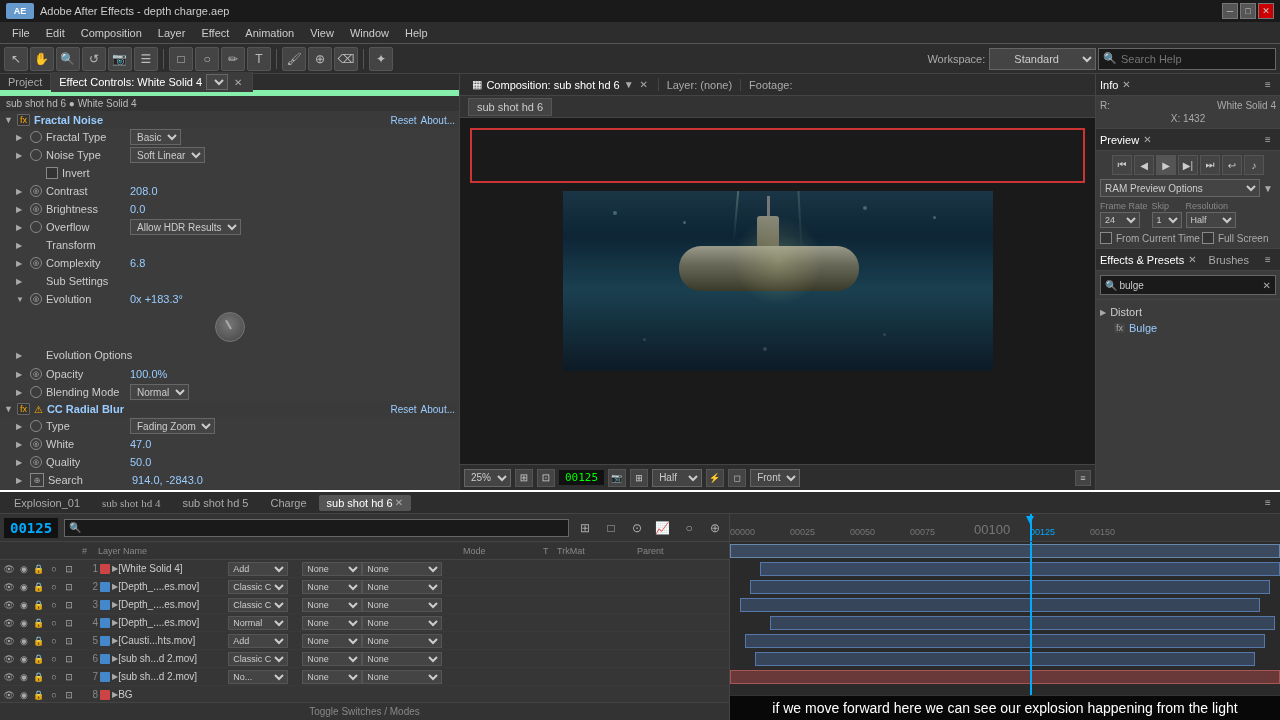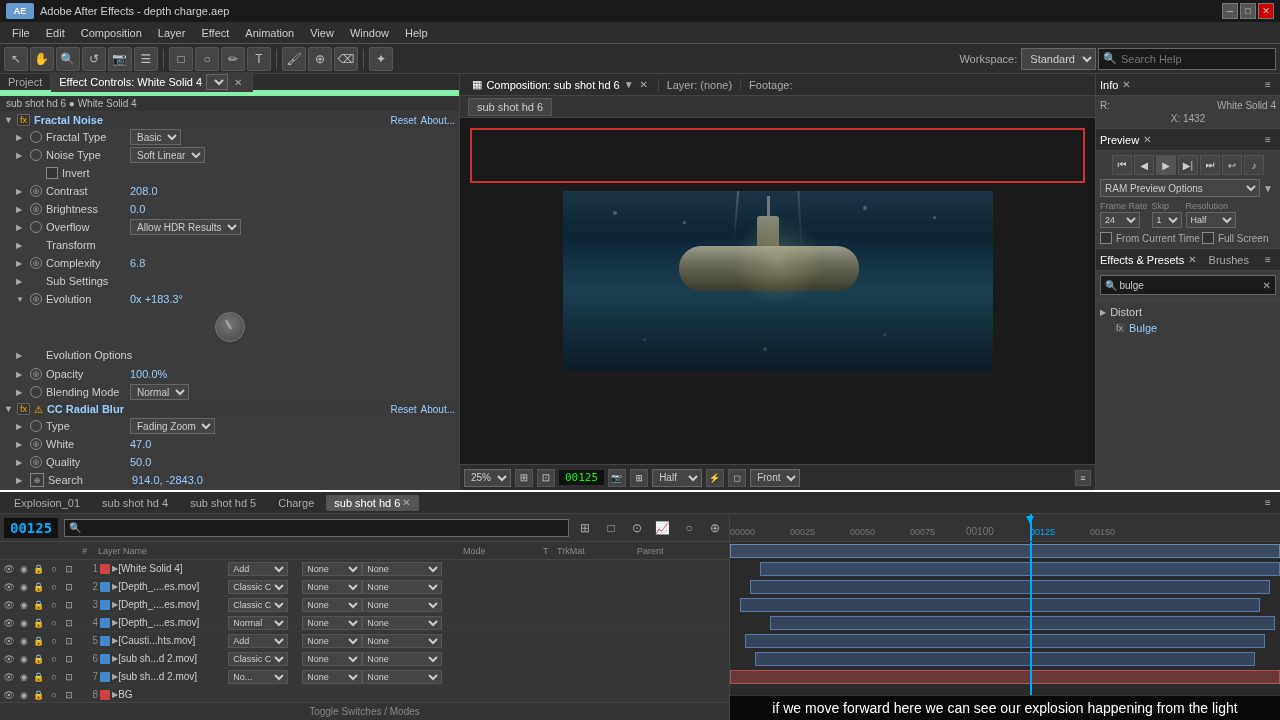--- a/index.html
+++ b/index.html
@@ -17,21 +17,21 @@
     .menu-bar { display: flex; align-items: center; background: #2d2d2d; height: 22px; padding: 0 4px; border-bottom: 1px solid #555; }
     .menu-item { padding: 2px 8px; cursor: pointer; font-size: 11px; color: #ccc; }
 
     
     .toolbar { display: flex; align-items: center; background: #2d2d2d; height: 30px; padding: 0 4px; gap: 2px; border-bottom: 1px solid #444; }
     .tool-btn { width: 24px; height: 24px; background: #444; border: 1px solid #555; display: flex; align-items: center; justify-content: center; cursor: pointer; font-size: 12px; color: #bbb; border-radius: 2px; }
     .tool-sep { width: 1px; height: 20px; background: #555; margin: 0 3px; }
     .tool-spacer { flex: 1; }
     .workspace-area { display: flex; align-items: center; gap: 4px; }
     .workspace-label { color: #aaa; font-size: 11px; }
-    .workspace-select { background: #444; border: 1px solid #666; color: #ccc; padding: 2px 4px; font-size: 11px; height: 22px; }
+    .workspace-select { background: #444; border: 1px solid #666; color: #ccc; padding: 2px 20px; font-size: 11px; height: 22px; }
     .search-box { display: flex; align-items: center; background: #1a1a1a; border: 1px solid #666; height: 22px; padding: 0 4px; gap: 4px; }
     .search-input { background: transparent; border: none; color: #ccc; font-size: 11px; width: 150px; outline: none; }
     .effects-panel-tab { padding: 2px 8px; font-size: 11px; color: #aaa; cursor: pointer; border-right: 1px solid #444; }
     .effects-panel-tab.active { color: #fff; background: #3c3c3c; }
     .close-btn { width: 12px; height: 12px; display: flex; align-items: center; justify-content: center; cursor: pointer; color: #aaa; font-size: 10px; }
     
     .effect-group { border-bottom: 1px solid #3a3a3a; }
     .effect-header { display: flex; align-items: center; padding: 2px 4px; gap: 4px; background: #3a3a3a; cursor: pointer; }
     .effect-name { font-size: 11px; color: #99ccff; font-weight: bold; }
     .effect-reset { color: #99ccff; font-size: 10px; cursor: pointer; margin-left: auto; }
@@ -453,21 +453,21 @@
         </div>
       </div>
     </div>
 
   </div>
 
   <div class="bottom-area">
 
     <div style="display:flex; align-items:center; background:#2d2d2d; height:22px; border-bottom:1px solid #444; padding:0 4px; gap:2px;">
       <div style="padding:2px 10px; font-size:11px; color:#aaa; cursor:pointer;">Explosion_01</div>
-      <div style="padding:2px 10px; font-size:11px; color:#aaa; cursor:pointer;">sub shot hd 4</div>
+      <div style="padding:2px 10px; font-size:11px; color:#aaa; cursor:pointer;font-family:Liberation Serif, serif;">sub shot hd 4</div>
       <div style="padding:2px 10px; font-size:11px; color:#aaa; cursor:pointer;">sub shot hd 5</div>
       <div style="padding:2px 10px; font-size:11px; color:#aaa; cursor:pointer;">Charge</div>
       <div style="display:flex; align-items:center; gap:2px; padding:2px 8px; font-size:11px; color:#fff; cursor:pointer; background:#555; border-radius:2px;">
         <span>sub shot hd 6</span>
         <span style="color:#aaa; font-size:10px;">✕</span>
       </div>
       <div style="flex:1;"></div>
       <div style="width:16px; height:16px; display:flex; align-items:center; justify-content:center; color:#aaa; font-size:10px; cursor:pointer;">≡</div>
     </div>
 
@@ -649,21 +649,21 @@
 
       </div>
 
       <div style="flex:1; background:#2a2a2a; display:flex; flex-direction:column; position:relative; overflow:hidden;">
 
         <div style="height:28px; background:#333; border-bottom:1px solid #444; display:flex; align-items:flex-end; padding-bottom:4px; position:relative; flex-shrink:0;">
           <div style="position:absolute; left:0px; font-size:9px; color:#777;">00000</div>
           <div style="position:absolute; left:60px; font-size:9px; color:#777;">00025</div>
           <div style="position:absolute; left:120px; font-size:9px; color:#777;">00050</div>
           <div style="position:absolute; left:180px; font-size:9px; color:#777;">00075</div>
-          <div style="position:absolute; left:236px; font-size:10px; color:#777;">00100</div>
+          <div style="position:absolute; left:244px; font-size:13px; color:#777;">00100</div>
           <div style="position:absolute; left:300px; font-size:9px; color:#777; color:#00aaff;">00125</div>
           <div style="position:absolute; left:360px; font-size:9px; color:#777;">00150</div>
 
           <div style="position:absolute; left:300px; top:0; width:2px; height:100%; background:#00aaff;"></div>
 
           <div style="position:absolute; left:296px; top:2px; width:0; height:0; border-left:4px solid transparent; border-right:4px solid transparent; border-top:8px solid #00aaff;"></div>
         </div>
 
         <div style="flex:1; position:relative; overflow:hidden;">
 

